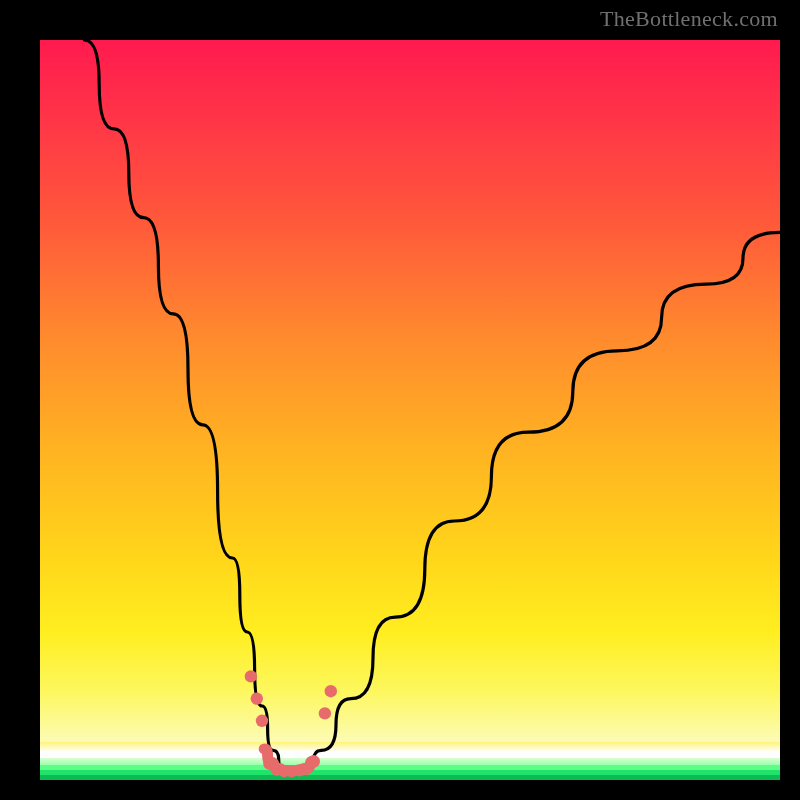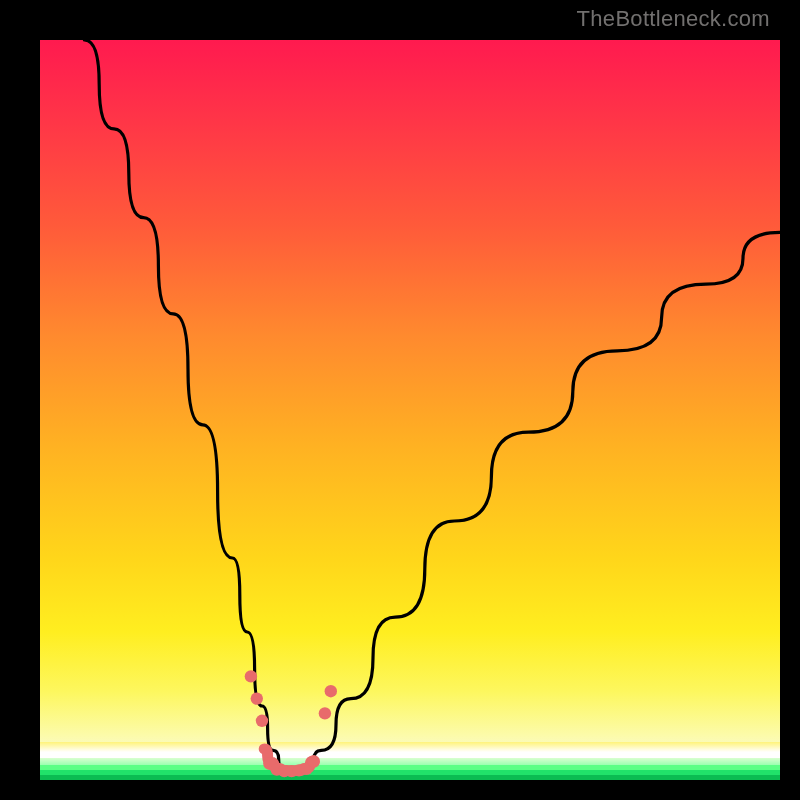--- a/index.html
+++ b/index.html
@@ -77,22 +77,22 @@
     background: #0bbc52;
   }
   .curve-svg {
     position: absolute;
     left: 0;
     top: 0;
   }
   .watermark {
     position: absolute;
     top: 6px;
-    right: 30px;
-    font-family: Liberation Sans, sans-serif;
+    right: 22px;
+    font-family: Liberation Serif, serif;
     font-size: 22px;
     color: #72706f;
     letter-spacing: 0.3px;
   }
 </style>
 </head>
 <body>
 
 <div class="watermark">TheBottleneck.com</div>
 

